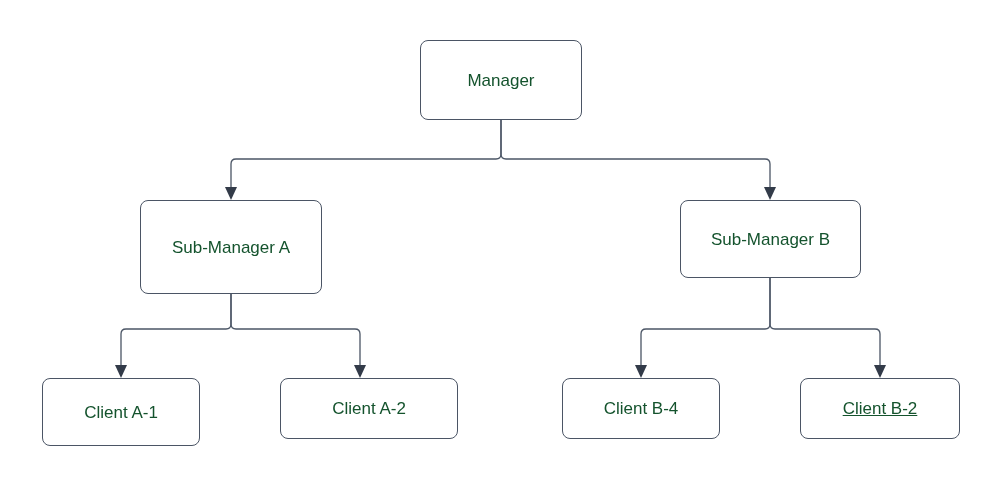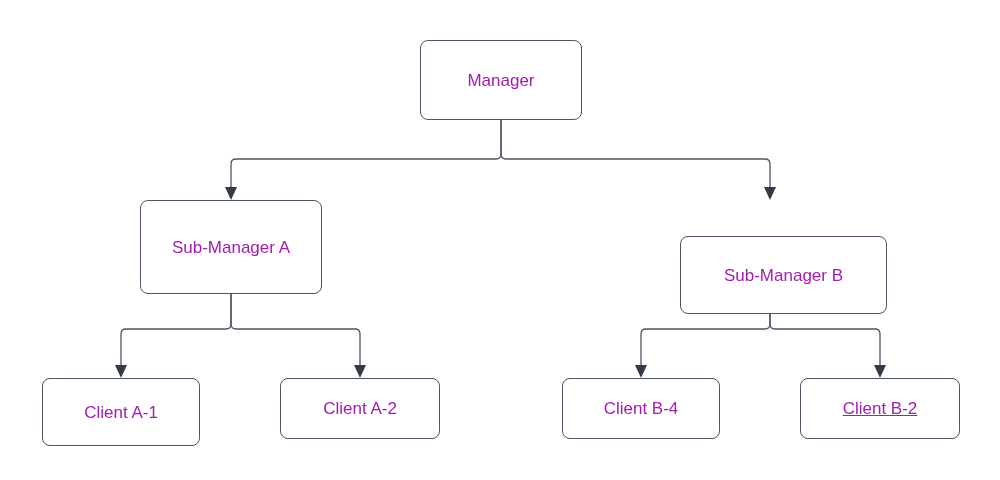--- a/index.html
+++ b/index.html
@@ -33,30 +33,30 @@
   }
   .node {
     position: absolute;
     box-sizing: border-box;
     background: #ffffff;
     border: 1px solid #4b5565;
     border-radius: 8px;
     display: flex;
     align-items: center;
     justify-content: center;
-    color: #a21caf;
+    color: #14532d;
     font-size: 17px;
     line-height: 1;
     white-space: nowrap;
   }
   .node-manager   { left: 420px; top: 40px;  width: 162px; height: 80px; }
   .node-sub-a     { left: 140px; top: 200px; width: 182px; height: 94px; }
-  .node-sub-b     { left: 680px; top: 200px; width: 207px; height: 78px; margin-top: 36px; }
+  .node-sub-b     { left: 680px; top: 200px; width: 181px; height: 78px; }
   .node-client-a1 { left: 42px;  top: 378px; width: 158px; height: 68px; }
-  .node-client-a2 { left: 280px; top: 378px; width: 160px; height: 61px; }
+  .node-client-a2 { left: 280px; top: 378px; width: 178px; height: 61px; }
   .node-client-b1 { left: 562px; top: 378px; width: 158px; height: 61px; }
   .node-client-b2 { left: 800px; top: 378px; width: 160px; height: 61px; text-decoration: underline; }
 </style>
 </head>
 <body>
 
 <div class="canvas">
 
   <svg class="edges" viewBox="0 0 1000 480" xmlns="http://www.w3.org/2000/svg">
 

